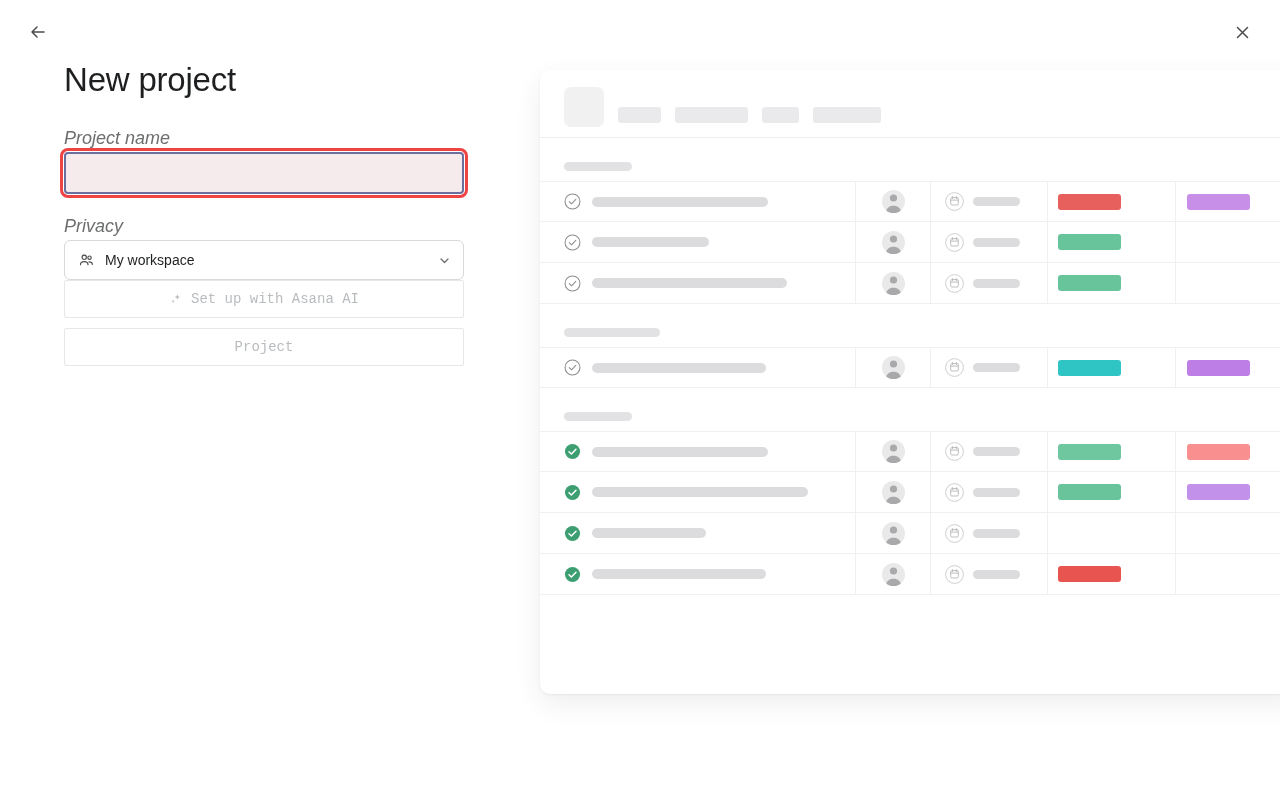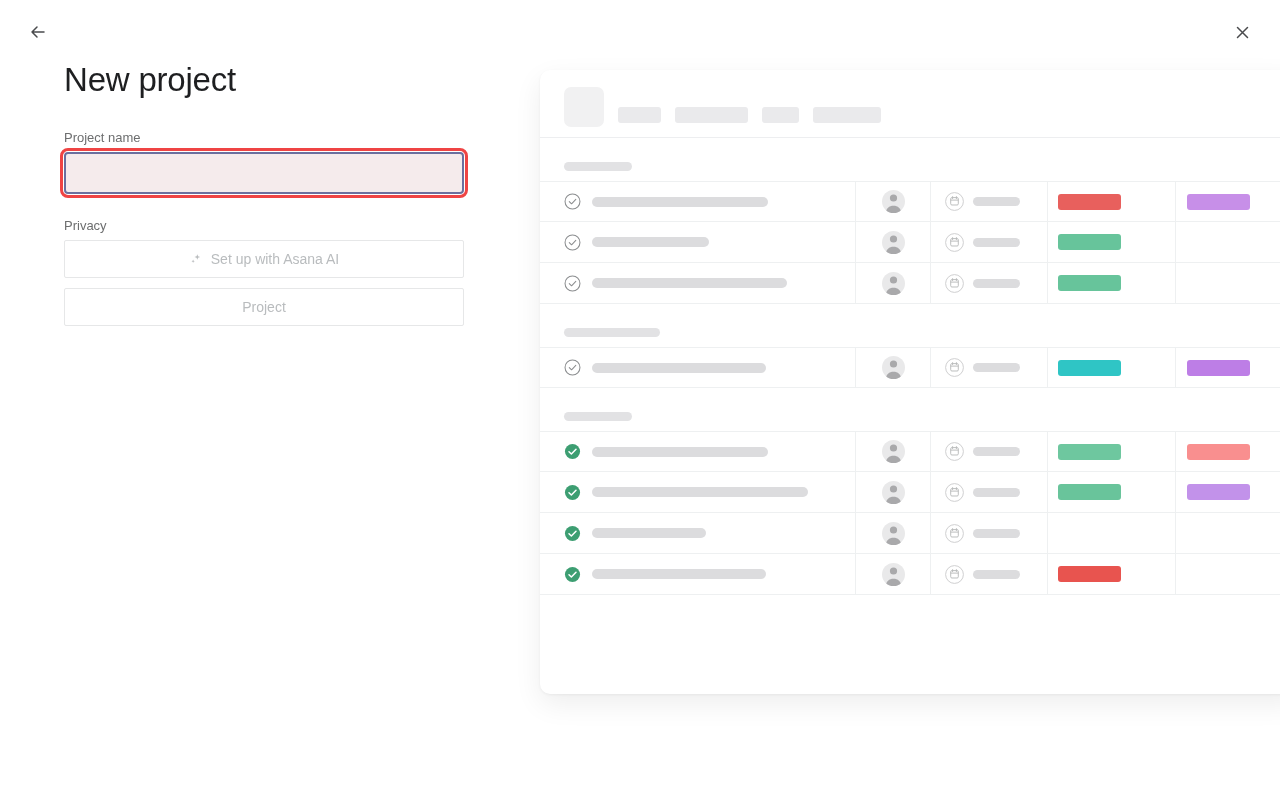--- a/index.html
+++ b/index.html
@@ -24,21 +24,21 @@
 
   
   .form-panel { position:absolute; left:64px; top:60px; width:420px; }
 
   .page-title {
     font-size:33px; line-height:40px; font-weight:400; color:#1e1f21;
     letter-spacing:-0.2px; margin-bottom:30px;
   }
 
   .field-label {
-    font-size:13px; line-height:16px; color:#6d6e6f; margin-bottom:6px;
+    font-size:18px; line-height:16px; color:#6d6e6f; margin-bottom:6px;font-style:italic;
   }
 
   .name-field-wrap {
     position:relative; width:400px; height:42px; margin-bottom:24px;
   }
   
   .highlight-ring {
     position:absolute; left:-4px; top:-4px; width:408px; height:50px;
     border:3px solid #ef4444; border-radius:8px; pointer-events:none;
   }
@@ -59,21 +59,21 @@
   }
   .select-icon { width:18px; height:18px; margin-right:10px; flex:0 0 auto; display:flex; align-items:center; justify-content:center;}
   .select-value { font-size:14px; color:#1e1f21; flex:1 1 auto; }
   .chev { width:14px; height:14px; flex:0 0 auto; display:flex; align-items:center; justify-content:center;}
 
   .btn {
     display:flex; align-items:center; justify-content:center;
     width:400px; height:38px; border-radius:2px;
     border:1px solid #e6e7e8; background:#fff;
     font-size:14px; color:#b9bcbe; cursor:default; margin-bottom:10px;
-    font-family:Liberation Sans, sans-serif;
+    font-family:Liberation Mono, monospace;
   }
   .btn .spark { width:15px; height:15px; margin-right:7px; display:flex; align-items:center; justify-content:center;}
 
   
   .preview-card {
     position:absolute; left:540px; top:70px; width:760px; height:624px;
     background:#ffffff; border-radius:10px;
     box-shadow: 0 1px 3px rgba(0,0,0,0.05), 0 10px 28px rgba(0,0,0,0.07);
     overflow:hidden;
   }
@@ -145,20 +145,36 @@
     <div>
       <div class="field-label">Project name</div>
       <div class="name-field-wrap">
         <input class="name-input" type="text" placeholder="" style="">
         <div class="highlight-ring"></div>
       </div>
     </div>
 
     <div class="privacy-wrap">
       <div class="field-label">Privacy</div>
+      <div class="select-box">
+        <span class="select-icon">
+          <svg width="17" height="17" viewBox="0 0 18 18" fill="none">
+            <circle cx="6.6" cy="5.6" r="2.3" stroke="#4a4b4d" stroke-width="1.2"></circle>
+            <circle cx="12.2" cy="6" r="1.8" stroke="#4a4b4d" stroke-width="1.2"></circle>
+            <path d="M2.6 13.4c0-2 1.8-3.2 4-3.2s4 1.2 4 3.2" stroke="#4a4b4d" stroke-width="1.2" stroke-linecap="round"></path>
+            <path d="M11.6 10.4c2 0 3.6 1 3.6 2.8" stroke="#4a4b4d" stroke-width="1.2" stroke-linecap="round"></path>
+          </svg>
+        </span>
+        <span class="select-value">My workspace</span>
+        <span class="chev">
+          <svg width="13" height="13" viewBox="0 0 13 13" fill="none">
+            <path d="M3 5l3.5 3.5L10 5" stroke="#6d6e6f" stroke-width="1.3" stroke-linecap="round" stroke-linejoin="round"></path>
+          </svg>
+        </span>
+      </div>
     </div>
 
     <div class="btn">
       <span class="spark">
         <svg width="14" height="14" viewBox="0 0 14 14" fill="none">
           <path d="M8.3 2.2l.75 2.05 2.05.75-2.05.75-.75 2.05-.75-2.05L5.5 5l2.05-.75z" fill="#b9bcbe"></path>
           <path d="M4.1 7.6l.45 1.2 1.2.45-1.2.45-.45 1.2-.45-1.2-1.2-.45 1.2-.45z" fill="#b9bcbe"></path>
         </svg>
       </span>
       <span>Set up with Asana AI</span>

